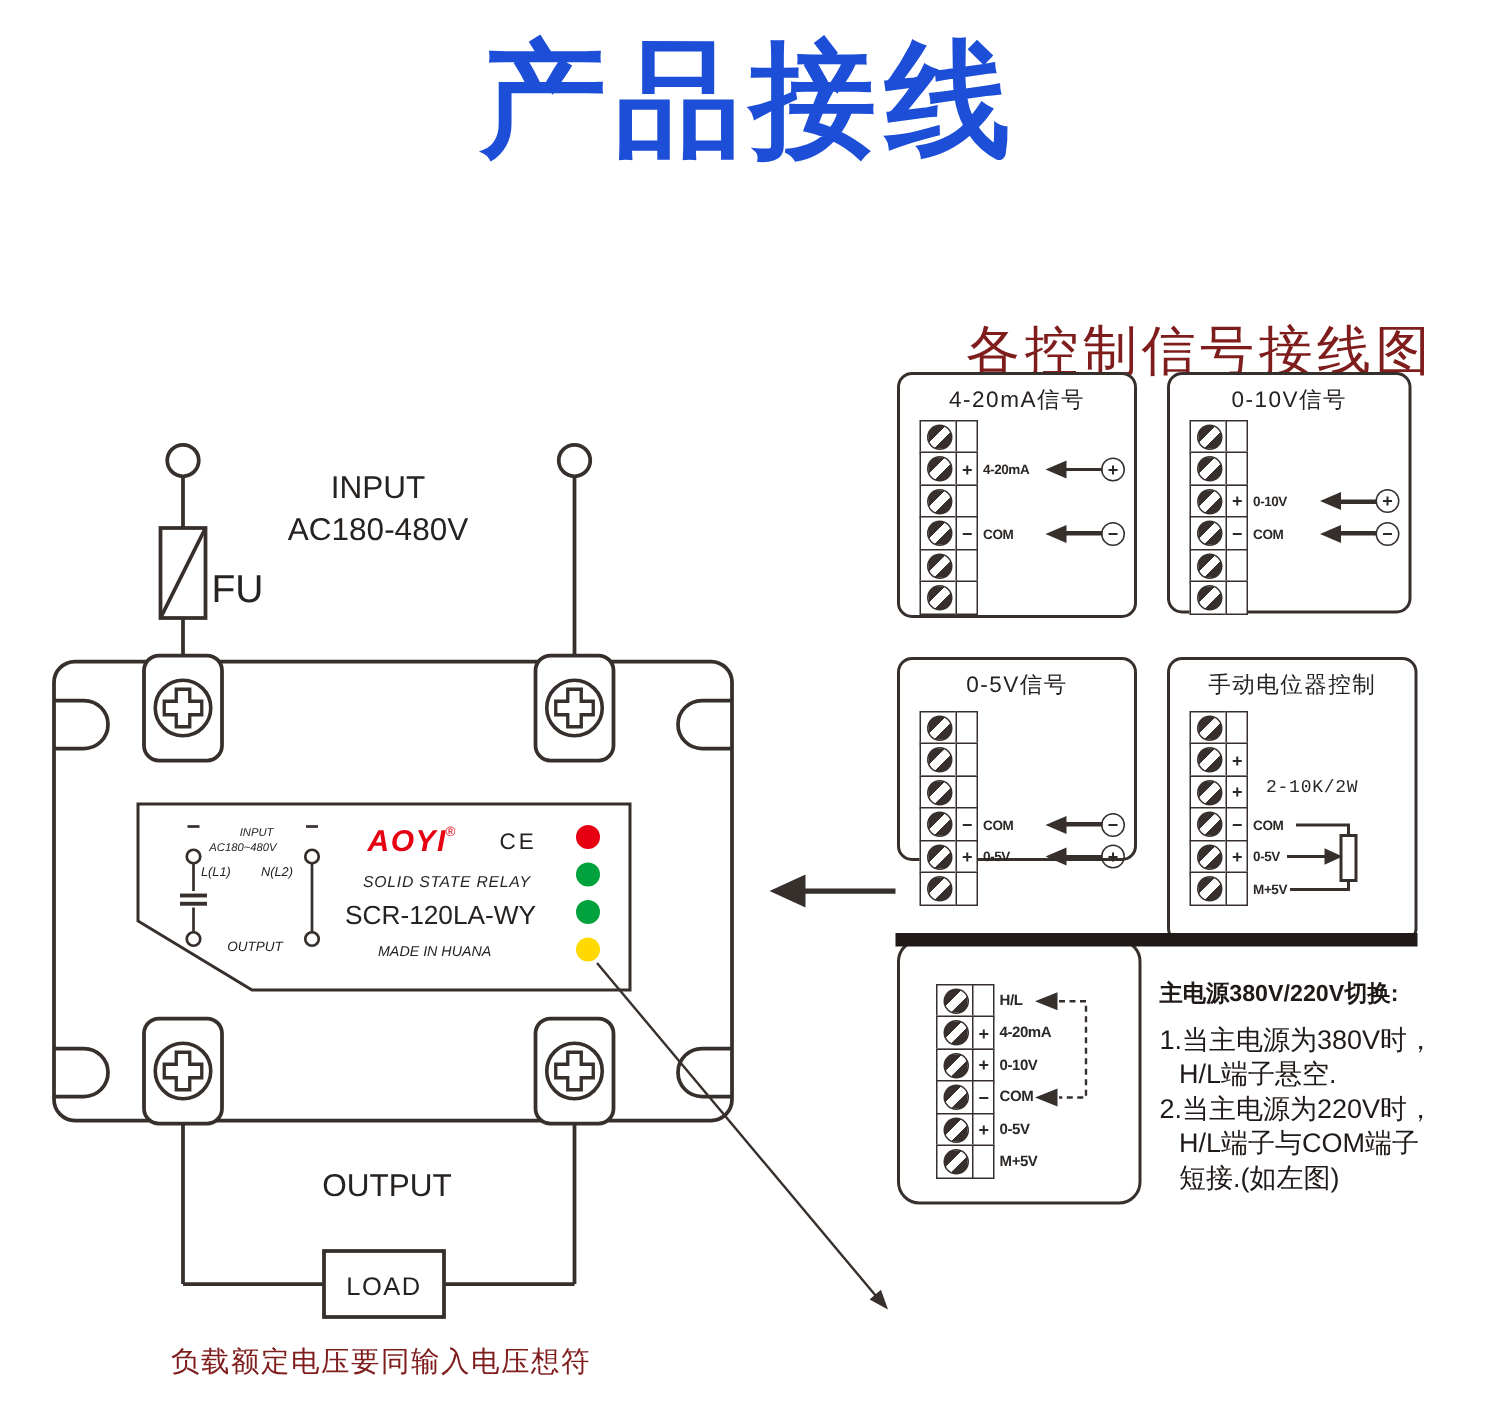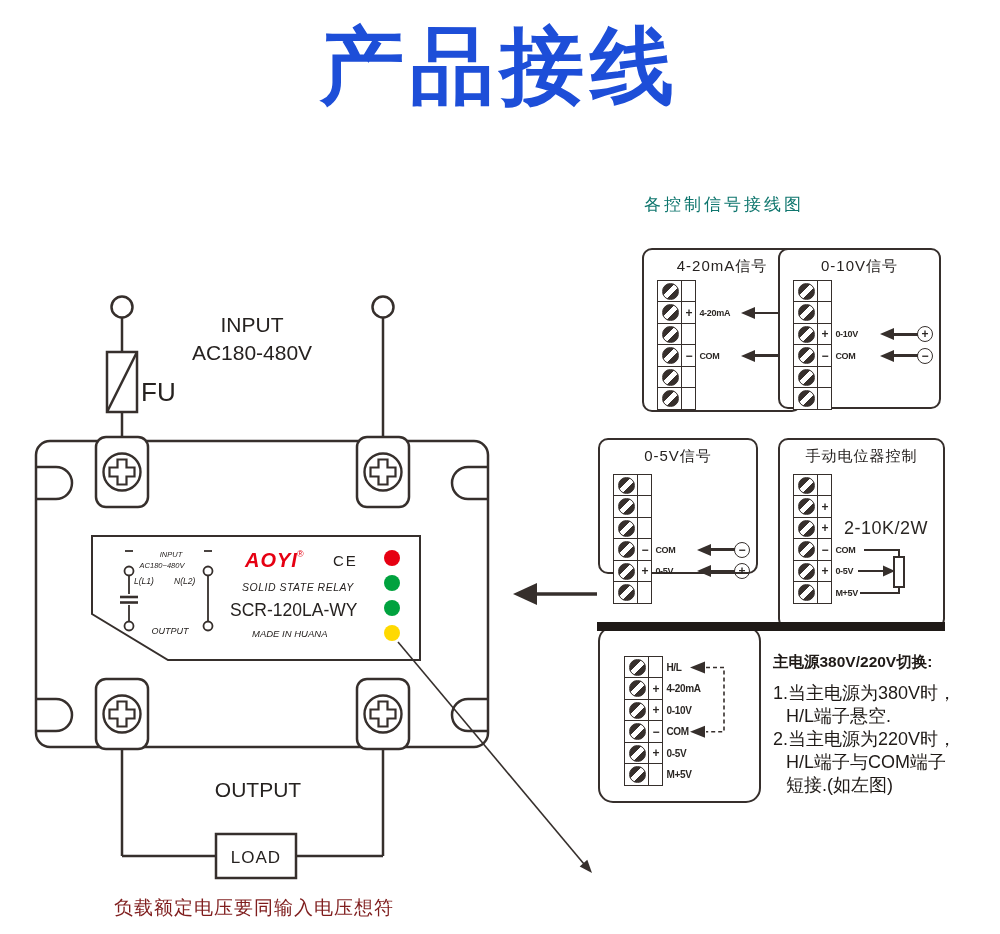--- a/index.html
+++ b/index.html
@@ -2,23 +2,23 @@
 <html><head>
 <meta charset="utf-8">
 <style>
   html,body{margin:0;padding:0;background:#fff;}
   #stage{position:relative;width:1000px;height:934px;background:#fff;overflow:hidden;
          font-family:"Liberation Sans","DejaVu Sans",sans-serif;color:#2b2724;}
   #canvas{position:absolute;left:0;top:0;z-index:0;}
   .abs{position:absolute;z-index:1;}
   #main-title{left:0;top:10px;width:100%;text-align:center;font-size:84px;font-weight:bold;
               letter-spacing:6px;color:#1d4ed8;}
-  #right-header{left:644px;top:193px;font-size:17px;letter-spacing:3px;color:#0f766e;}
+  #right-header{left:644px;top:210px;font-size:36px;letter-spacing:3px;color:#7f1d1d;}
   .sigbox{position:absolute;z-index:1;border:2px solid #362f2c;border-radius:10px;background:#fff;box-sizing:border-box;}
-  #box1{left:598px;top:248px;width:160px;height:164px;margin-left:44px;}
+  #box1{left:598px;top:248px;width:160px;height:164px;}
   #box2{left:778px;top:248px;width:163px;height:161px;}
   #box3{left:598px;top:438px;width:160px;height:136px;}
   #box4{left:778px;top:438px;width:167px;height:191px;}
   #switchbox{left:598px;top:626px;width:163px;height:177px;border-radius:15px;}
   .boxtitle{text-align:center;margin-top:7px;font-size:15px;letter-spacing:1px;color:#262220;}
   .tstrip{position:absolute;left:13px;right:4px;}
   #box1 .tstrip,#box2 .tstrip{top:30px;}
   #box3 .tstrip,#box4 .tstrip{top:34px;}
   #switchbox .tstrip{top:28px;left:24px;}
   .trow{position:relative;display:flex;height:23px;box-sizing:border-box;}
@@ -28,21 +28,21 @@
          align-items:center;justify-content:center;font-size:12px;font-weight:bold;background:#fff;}
   .screw{width:17px;height:17px;border-radius:50%;border:1.6px solid #362f2c;box-sizing:border-box;
          background:linear-gradient(135deg,#362f2c 0 37%,#ffffff 37% 63%,#362f2c 63% 100%);}
   .tlabel{margin-left:3px;font-size:9px;font-weight:bold;align-self:center;white-space:nowrap;letter-spacing:-0.3px;}
   #switchbox .tlabel{font-size:10px;}
   .arrowasm{position:absolute;right:2px;top:50%;transform:translateY(-50%);display:flex;align-items:center;}
   .tri{width:0;height:0;border-top:6px solid transparent;border-bottom:6px solid transparent;border-right:14px solid #362f2c;}
   .aline{width:25px;height:2.5px;background:#362f2c;margin-left:-1px;}
   .acirc{width:16px;height:16px;border:1.8px solid #362f2c;border-radius:50%;box-sizing:border-box;margin-left:-1px;
          display:flex;align-items:center;justify-content:center;font-size:12px;font-weight:bold;line-height:1;}
-  .potlabel{position:absolute;left:64px;top:78px;font-size:18px;letter-spacing:0.5px;}
+  .potlabel{position:absolute;left:64px;top:78px;font-size:12px;letter-spacing:0.5px;font-family:Liberation Mono, monospace;}
   .boxsvg{position:absolute;left:0;top:0;}
   #divider{left:597px;top:622px;width:348px;height:9px;background:#1f1a17;}
   #power-note{left:773px;top:652px;width:230px;color:#1f1a17;}
   #power-note .ph{font-size:15.5px;font-weight:bold;margin-bottom:9px;}
   #power-note .pl{font-size:18px;line-height:23px;}
   #power-note .ind{padding-left:13px;}
   #led-note{left:612px;top:846px;font-size:19px;line-height:23px;color:#1f1a17;}
   #led-note .l2{padding-left:10px;}
   #bottom-caption{left:114px;top:895px;font-size:19px;letter-spacing:1px;color:#7f1d1d;}
   svg text{font-family:"Liberation Sans","DejaVu Sans",sans-serif;}

